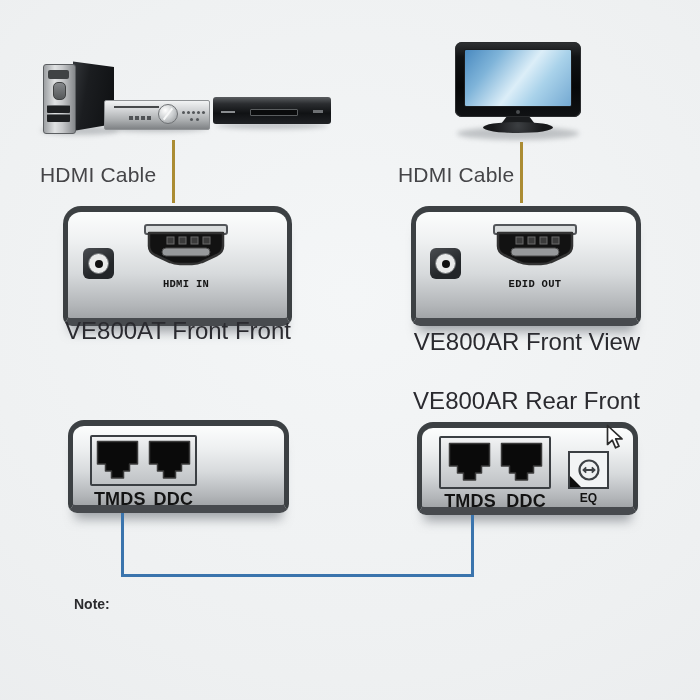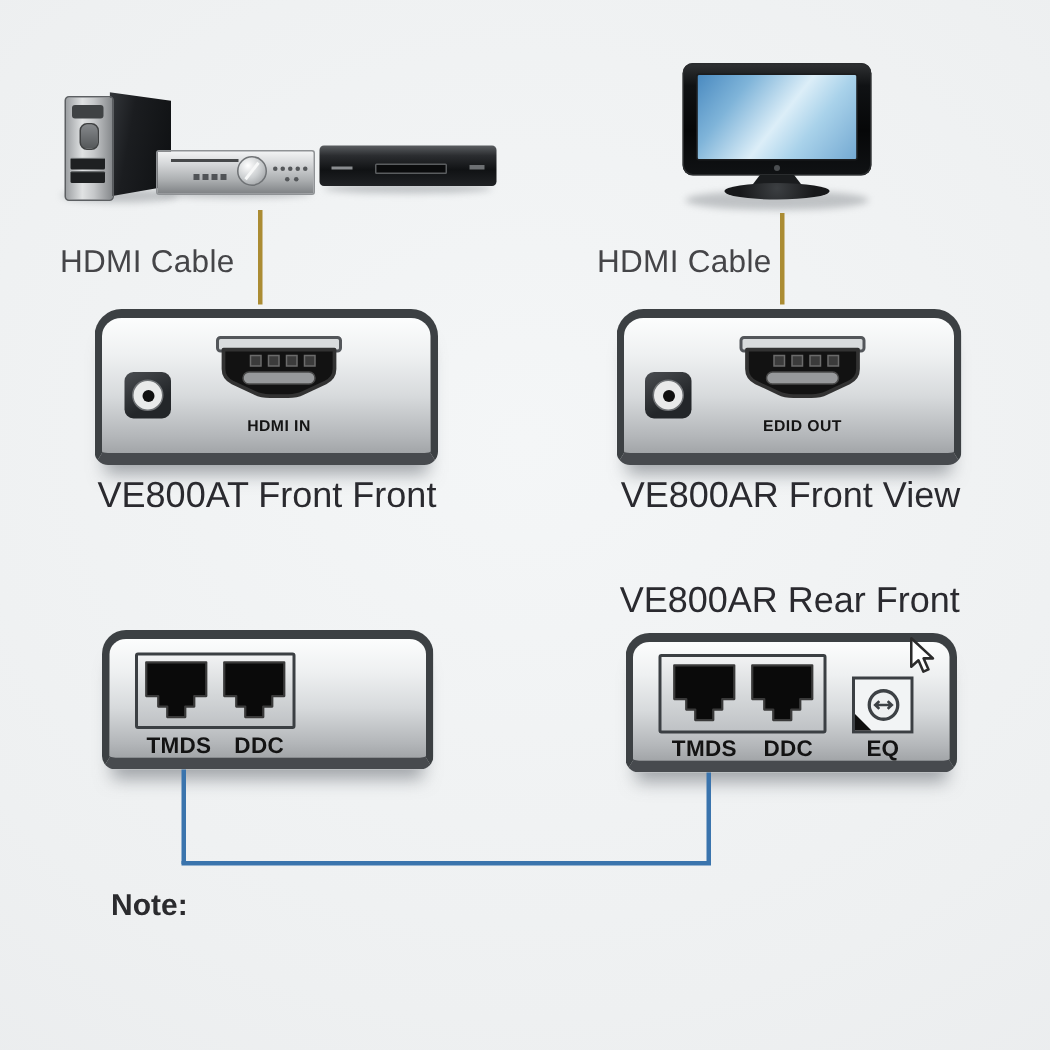--- a/index.html
+++ b/index.html
@@ -52,40 +52,40 @@
   
   .hdmi-line{position:absolute;width:3px;background:#ab8c33;}
   .blue-line{position:absolute;background:#3a74ad;}
   .cable-label{position:absolute;font-size:21px;color:#454548;letter-spacing:.2px;}
   .cat5e-label{position:absolute;text-align:center;font-size:21px;font-weight:600;color:#2d6dad;letter-spacing:.2px;}
   
   .unit{position:absolute;box-sizing:border-box;
     border:5px solid #3c4043;border-top-width:6px;border-bottom:8px solid #474a4e;
     background:linear-gradient(180deg,#fcfdfd 0%,#eef0f1 28%,#d7dadc 58%,#b3b6b9 88%,#a2a5a8 100%);
     box-shadow:0 13px 11px -7px rgba(95,100,108,.55);}
-  .unit.front{border-radius:18px 18px 9px 9px;width:229px;height:104px;}
+  .unit.front{border-radius:18px 18px 9px 9px;width:229px;height:120px;font-family:Liberation Mono, monospace;}
   .unit.rear{border-radius:16px 16px 9px 9px;width:221px;height:93px;}
   .dc-jack{position:absolute;width:31px;height:31px;border-radius:6px;
     background:linear-gradient(150deg,#4a4d51 0%,#232629 65%);display:flex;align-items:center;justify-content:center;}
   .jack-ring{width:19px;height:19px;border-radius:50%;background:#e9eaea;border:1px solid #6f7275;
     display:flex;align-items:center;justify-content:center;}
   .jack-hole{width:8px;height:8px;border-radius:50%;background:#101010;}
   .port-label{position:absolute;text-align:center;font-size:10.5px;font-weight:bold;color:#141414;letter-spacing:.3px;}
   .unit-title{position:absolute;text-align:center;font-size:24px;color:#2a2a2f;}
   .port-frame{position:absolute;box-sizing:border-box;border:2px solid #3b3f43;border-radius:2px;
     background:linear-gradient(180deg,#f1f2f3 0%,#d4d7d9 55%,#bfc2c5 100%);
     display:flex;align-items:center;justify-content:center;gap:9px;}
-  .rj-labels{position:absolute;display:flex;font-size:15px;font-weight:bold;color:#131313;letter-spacing:.2px;}
+  .rj-labels{position:absolute;display:flex;font-size:18px;font-weight:bold;color:#131313;letter-spacing:.2px;}
   .eq-dial{position:absolute;width:41px;height:38px;box-sizing:border-box;background:#f2f4f5;border:2px solid #3b3f43;
     display:flex;align-items:center;justify-content:center;}
   .eq-dial::before{content:"";position:absolute;left:0;bottom:0;width:0;height:0;
     border-bottom:11px solid #0e0e0e;border-right:11px solid transparent;}
-  .eq-label{position:absolute;text-align:center;font-size:15px;font-weight:bold;color:#131313;}
-  
-  .note{position:absolute;display:flex;gap:7px;font-size:20px;line-height:25px;color:#3f3f42;}
+  .eq-label{position:absolute;text-align:center;font-size:12px;font-weight:bold;color:#131313;}
+  
+  .note{position:absolute;display:flex;gap:7px;font-size:14px;line-height:25px;color:#3f3f42;}
   .note b{color:#2b2b2e;white-space:nowrap;}
   .note-text{width:442px;}
 </style>
 </head>
 <body>
 
 <div id="canvas">
 
   <div class="abs" style="left:43px;top:60px;width:112px;height:80px;">
     <div class="soft-shadow" style="left:-2px;top:66px;width:78px;height:9px;"></div>
@@ -162,21 +162,21 @@
       <rect x="5" y="1" width="82" height="9" rx="2" fill="#d9dcdd" stroke="#53565a" stroke-width="2"></rect>
       <path d="M9 9 H83 V22 Q83 28 77 31 L62 38 Q58 40 52 40 H40 Q34 40 30 38 L15 31 Q9 28 9 22 Z" fill="#121212" stroke="#323232" stroke-width="2.5" stroke-linejoin="round"></path>
       <rect x="27" y="13" width="7" height="7" fill="#3b3b3b" stroke="#6b6b6b"></rect>
       <rect x="39" y="13" width="7" height="7" fill="#3b3b3b" stroke="#6b6b6b"></rect>
       <rect x="51" y="13" width="7" height="7" fill="#3b3b3b" stroke="#6b6b6b"></rect>
       <rect x="63" y="13" width="7" height="7" fill="#3b3b3b" stroke="#6b6b6b"></rect>
       <rect x="22" y="24" width="48" height="8" rx="4" fill="#97999b" stroke="#4a4a4a"></rect>
     </svg>
     <div class="port-label" style="left:73px;top:66px;width:92px;">EDID OUT</div>
   </div>
-  <div class="unit-title" style="left:396px;top:317px;width:262px;">VE800AR Front View</div>
+  <div class="unit-title" style="left:396px;top:328px;width:262px;">VE800AR Front View</div>
 
   <div class="unit rear" style="left:68px;top:420px;">
     <div class="port-frame" style="left:17px;top:9px;width:107px;height:51px;">
       <svg width="43" height="41" viewBox="0 0 43 41">
         <path d="M1.5 1.5 H41.5 V24 H33.5 V31 H27.5 V38 H15.5 V31 H9.5 V24 H1.5 Z" fill="#0a0a0a" stroke="#3a3a3a" stroke-width="1.5" stroke-linejoin="round"></path>
       </svg>
       <svg width="43" height="41" viewBox="0 0 43 41">
         <path d="M1.5 1.5 H41.5 V24 H33.5 V31 H27.5 V38 H15.5 V31 H9.5 V24 H1.5 Z" fill="#0a0a0a" stroke="#3a3a3a" stroke-width="1.5" stroke-linejoin="round"></path>
       </svg>
     </div>

